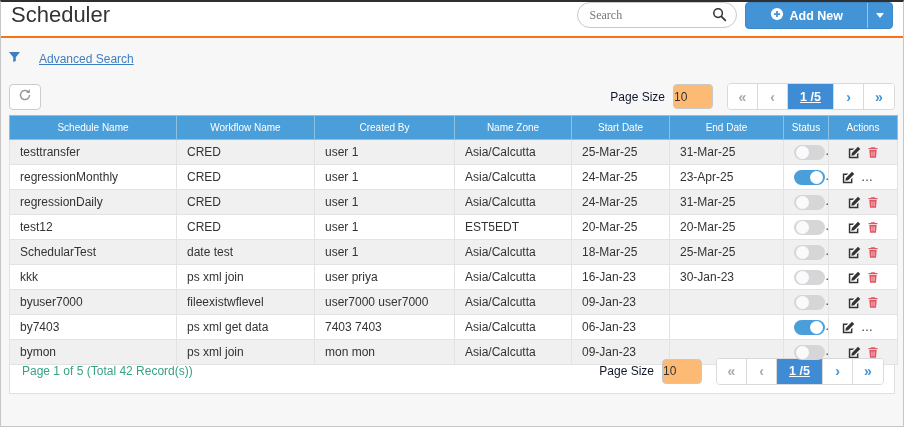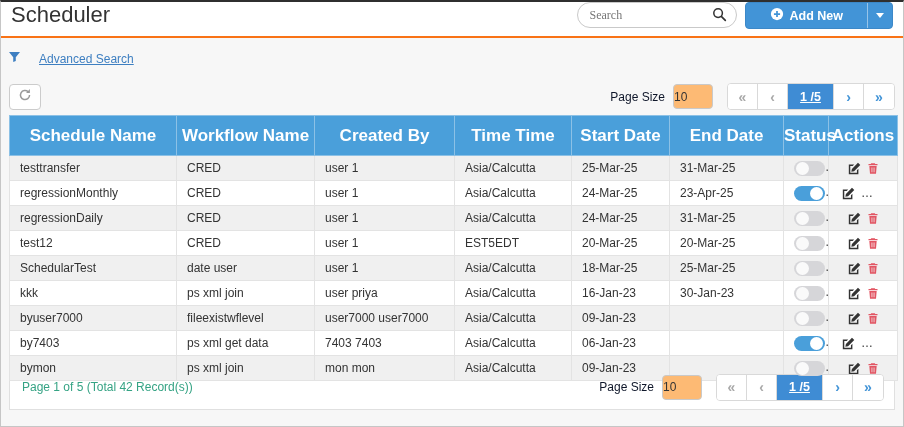--- a/index.html
+++ b/index.html
@@ -52,22 +52,22 @@
     min-width:30px; height:25px; background:#fff; border:none; border-right:1px solid #d9d9d9;
     color:#4294d7; font-size:14px; font-weight:bold; cursor:pointer; padding:0 8px;
     display:flex; align-items:center; justify-content:center; font-family:"Liberation Sans", sans-serif;
   }
   .pg-btn:last-child { border-right:none; }
   .pg-btn.disabled { color:#a9a9a9; }
   .pg-btn.active { background:#3f8cd4; color:#fff; font-size:12.5px; min-width:46px;text-decoration:underline; }
   
   table.sched { width:100%; margin-top:5px; border-collapse:collapse; table-layout:fixed; font-size:12px; background:#fff; }
   table.sched th {
-    background:#4a9fda; color:#fff; font-weight:bold; height:40px; text-align:center;
-    border:1px solid #8cc1e6; font-size:17px;
+    background:#4a9fda; color:#fff; font-weight:normal; height:24px; text-align:center;
+    border:1px solid #8cc1e6; font-size:10px;
   }
   table.sched td {
     height:25px; padding:2px 10px; border:1px solid #e3e3e3; color:#333;
     white-space:nowrap; overflow:hidden; text-overflow:ellipsis;
   }
   table.sched tbody tr:nth-child(odd) td { background:#f0f0f0; }
   table.sched tbody tr:nth-child(even) td { background:#fff; }
   td.center { text-align:center; padding:2px 4px; }
   
   .toggle { display:inline-block; width:31px; height:15px; border-radius:8px; position:relative; cursor:pointer; vertical-align:middle; }
@@ -164,21 +164,21 @@
         <col style="width:98px">
           <col style="width:114px">
           <col style="width:45px">
           <col style="width:69px">
       </colgroup>
       <thead>
         <tr>
           <th>Schedule Name</th>
           <th>Workflow Name</th>
           <th>Created By</th>
-          <th>Time Time</th>
+          <th>Name Zone</th>
           <th>Start Date</th>
           <th>End Date</th>
           <th>Status</th>
           <th>Actions</th>
         </tr>
       </thead>
       <tbody>
           <tr>
     <td>testtransfer</td>
     <td>CRED</td>
@@ -258,21 +258,21 @@
                   <path fill="#333" d="M12.3 0.9l2.8 2.8-7.6 7.6-3.4.7.7-3.4 7.5-7.7zM1 3.2h6.6L5.8 5H2.8v8.2H11v-3l1.8-1.8V15H1V3.2z"></path>
                 </svg>
               </span><span class="action-icon">
                 <svg viewBox="0 0 16 16" width="12" height="13">
                   <path fill="#e25563" d="M5.6 1h4.8l.6 1.1H14v1.5H2V2.1h3L5.6 1zM3.1 4.6h9.8L12 15H4L3.1 4.6zm3 1.9v6.4h1V6.5h-1zm2.8 0v6.4h1V6.5h-1z"></path>
                 </svg>
               </span></td>
   </tr>
           <tr>
     <td>SchedularTest</td>
-    <td>date user</td>
+    <td>date test</td>
     <td>user 1</td>
     <td>Asia/Calcutta</td>
     <td>18-Mar-25</td>
     <td>25-Mar-25</td>
     <td class="center">
       <span class="toggle off"></span>
     </td>
     <td class="center"><span class="action-icon">
                 <svg viewBox="0 0 16 16" width="13" height="13">
                   <path fill="#333" d="M12.3 0.9l2.8 2.8-7.6 7.6-3.4.7.7-3.4 7.5-7.7zM1 3.2h6.6L5.8 5H2.8v8.2H11v-3l1.8-1.8V15H1V3.2z"></path>

